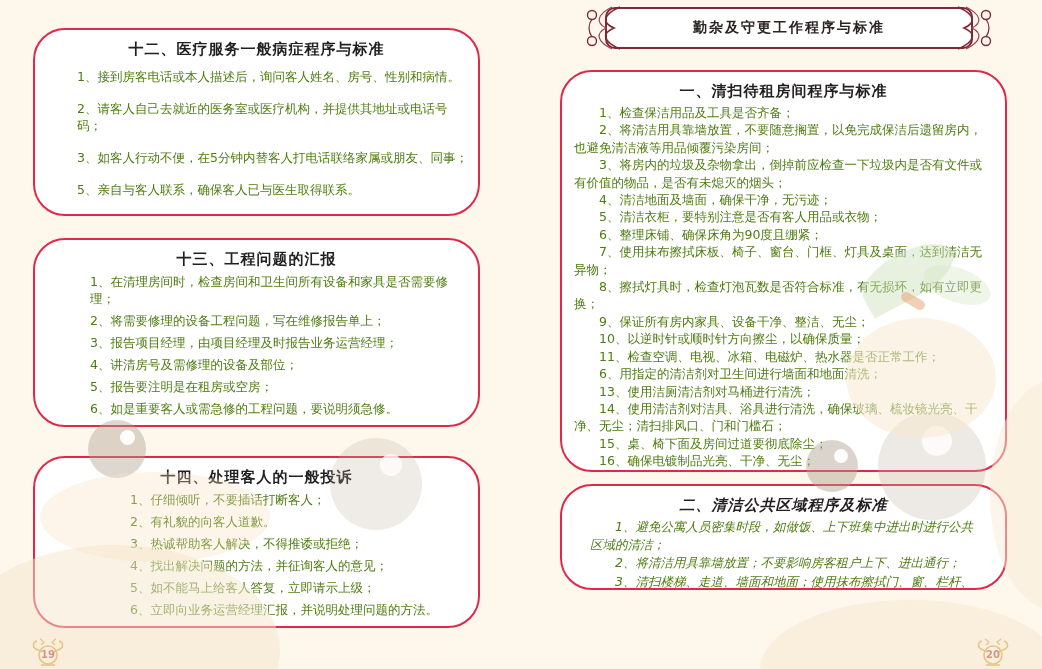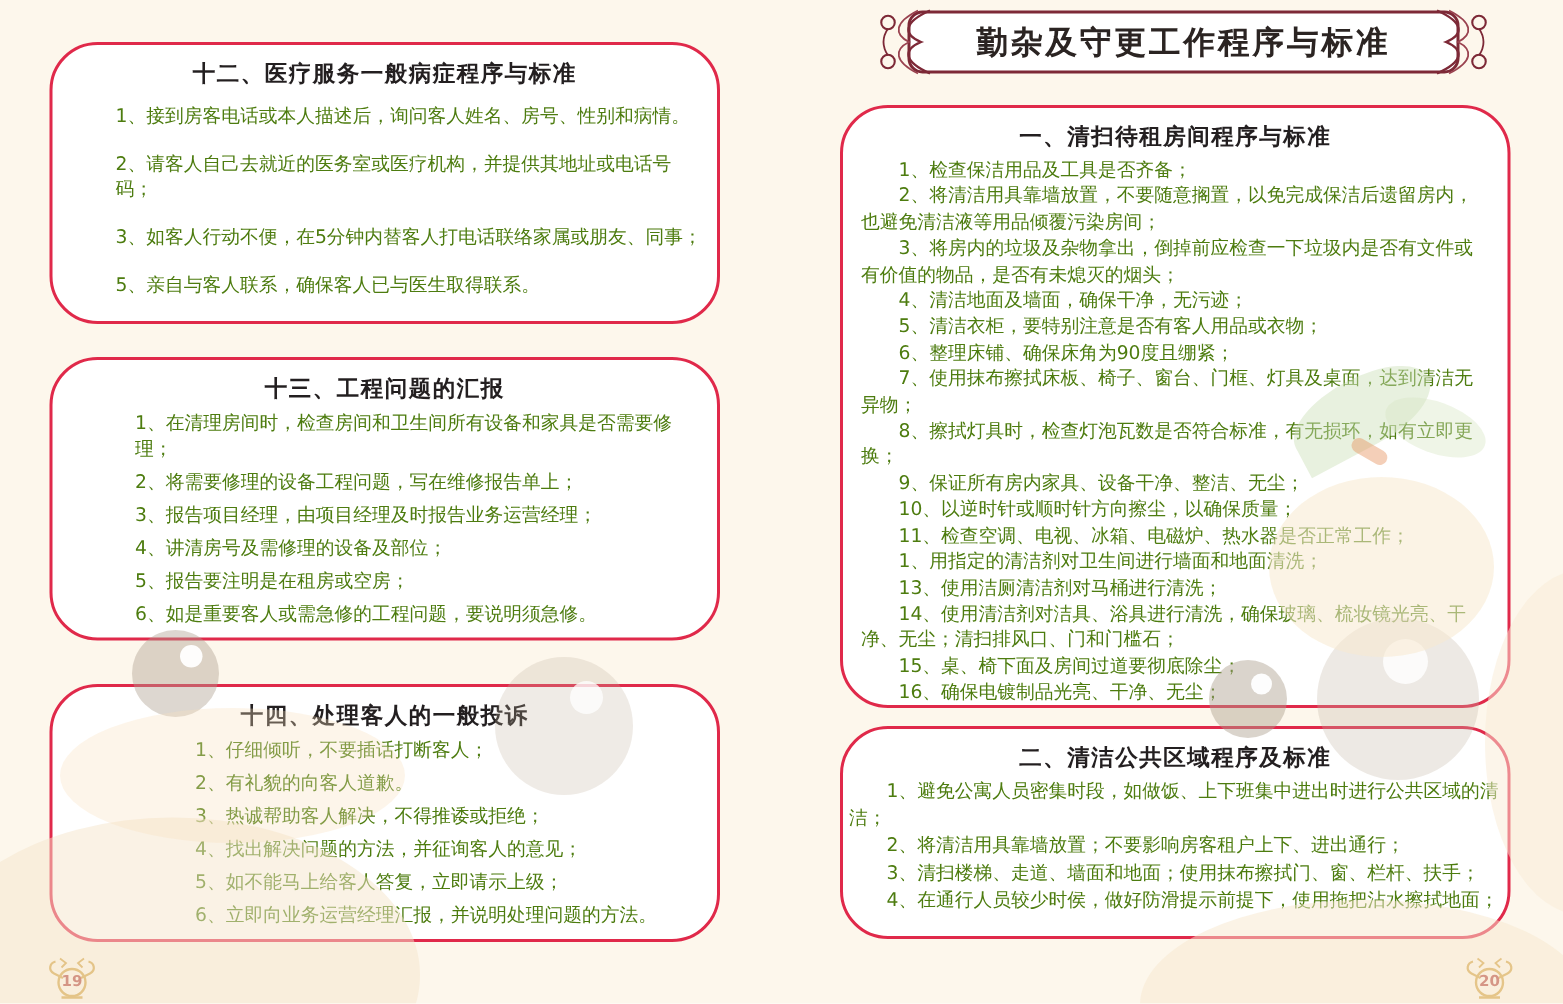--- a/index.html
+++ b/index.html
@@ -25,32 +25,32 @@
   #left-sections .section-box:nth-of-type(3){height:172px;}
   #left-sections .section-box:nth-of-type(1) .item{margin:15px 0 0 32px;}
   #left-sections .section-box:nth-of-type(1) .item:first-child{margin-top:10px;}
   #left-sections .section-box:nth-of-type(2) .item{margin:5px 0 0 45px;}
   #left-sections .section-box:nth-of-type(2) .item:first-child{margin-top:5px;}
   #left-sections .section-box:nth-of-type(3) .item{margin:5px 0 0 85px;}
   #left-sections .section-box:nth-of-type(3) .item:first-child{margin-top:5px;}
   
   #right-sections{position:absolute;left:560px;top:70px;width:447px;}
   #right-sections .section-box:nth-of-type(1){height:402px;margin-bottom:12px;padding:8px 12px;}
-  #right-sections .section-box:nth-of-type(2){height:142px;padding:8px 4px;}
+  #right-sections .section-box:nth-of-type(2){height:106px;padding:8px 28px;font-style:italic;}
   #right-sections .section-title{margin-bottom:3px;}
   #right-sections .item{text-indent:2em;line-height:17.4px;}
   #right-sections .section-box:nth-of-type(2) .item{line-height:18.2px;}
   
   .header-banner{position:absolute;left:593px;top:7px;width:392px;height:42px;}
   .header-box{
     position:absolute;left:12px;right:12px;top:0;bottom:0;background:#fff;
     border:2px solid #7d2937;border-radius:10px;
     display:flex;align-items:center;justify-content:center;box-sizing:border-box;
   }
-  .header-title{font-size:21px;font-weight:bold;color:#2b2422;letter-spacing:2px;}
+  .header-title{font-size:14px;font-weight:bold;color:#2b2422;letter-spacing:2px;}
   .flourish{position:absolute;top:-2px;width:40px;height:46px;}
   .flourish.fl-left{left:-9px;}
   .flourish.fl-right{right:-9px;transform:scaleX(-1);}
   
   .page-marker{position:absolute;width:40px;height:32px;}
   .page-marker.pm-left{left:28px;top:636px;}
   .page-marker.pm-right{left:973px;top:636px;}
   .page-marker .num{
     position:absolute;left:0;right:0;top:13px;text-align:center;
     font-size:10px;font-weight:bold;color:#b3443f;
@@ -129,21 +129,21 @@
           <p class="item">2、将清洁用具靠墙放置，不要随意搁置，以免完成保洁后遗留房内，也避免清洁液等用品倾覆污染房间；</p>
           <p class="item">3、将房内的垃圾及杂物拿出，倒掉前应检查一下垃圾内是否有文件或有价值的物品，是否有未熄灭的烟头；</p>
           <p class="item">4、清洁地面及墙面，确保干净，无污迹；</p>
           <p class="item">5、清洁衣柜，要特别注意是否有客人用品或衣物；</p>
           <p class="item">6、整理床铺、确保床角为90度且绷紧；</p>
           <p class="item">7、使用抹布擦拭床板、椅子、窗台、门框、灯具及桌面，达到清洁无异物；</p>
           <p class="item">8、擦拭灯具时，检查灯泡瓦数是否符合标准，有无损环，如有立即更换；</p>
           <p class="item">9、保证所有房内家具、设备干净、整洁、无尘；</p>
           <p class="item">10、以逆时针或顺时针方向擦尘，以确保质量；</p>
           <p class="item">11、检查空调、电视、冰箱、电磁炉、热水器是否正常工作；</p>
-          <p class="item">1、用指定的清洁剂对卫生间进行墙面和地面清洗；</p>
+          <p class="item">6、用指定的清洁剂对卫生间进行墙面和地面清洗；</p>
           <p class="item">13、使用洁厕清洁剂对马桶进行清洗；</p>
           <p class="item">14、使用清洁剂对洁具、浴具进行清洗，确保玻璃、梳妆镜光亮、干净、无尘；清扫排风口、门和门槛石；</p>
           <p class="item">15、桌、椅下面及房间过道要彻底除尘；</p>
           <p class="item">16、确保电镀制品光亮、干净、无尘；</p>
           <p class="item">17、环视检查整体效果；</p>
         </div>
   </div>
 
   <div class="section-box">
     <h3 class="section-title">二、清洁公共区域程序及标准</h3>

